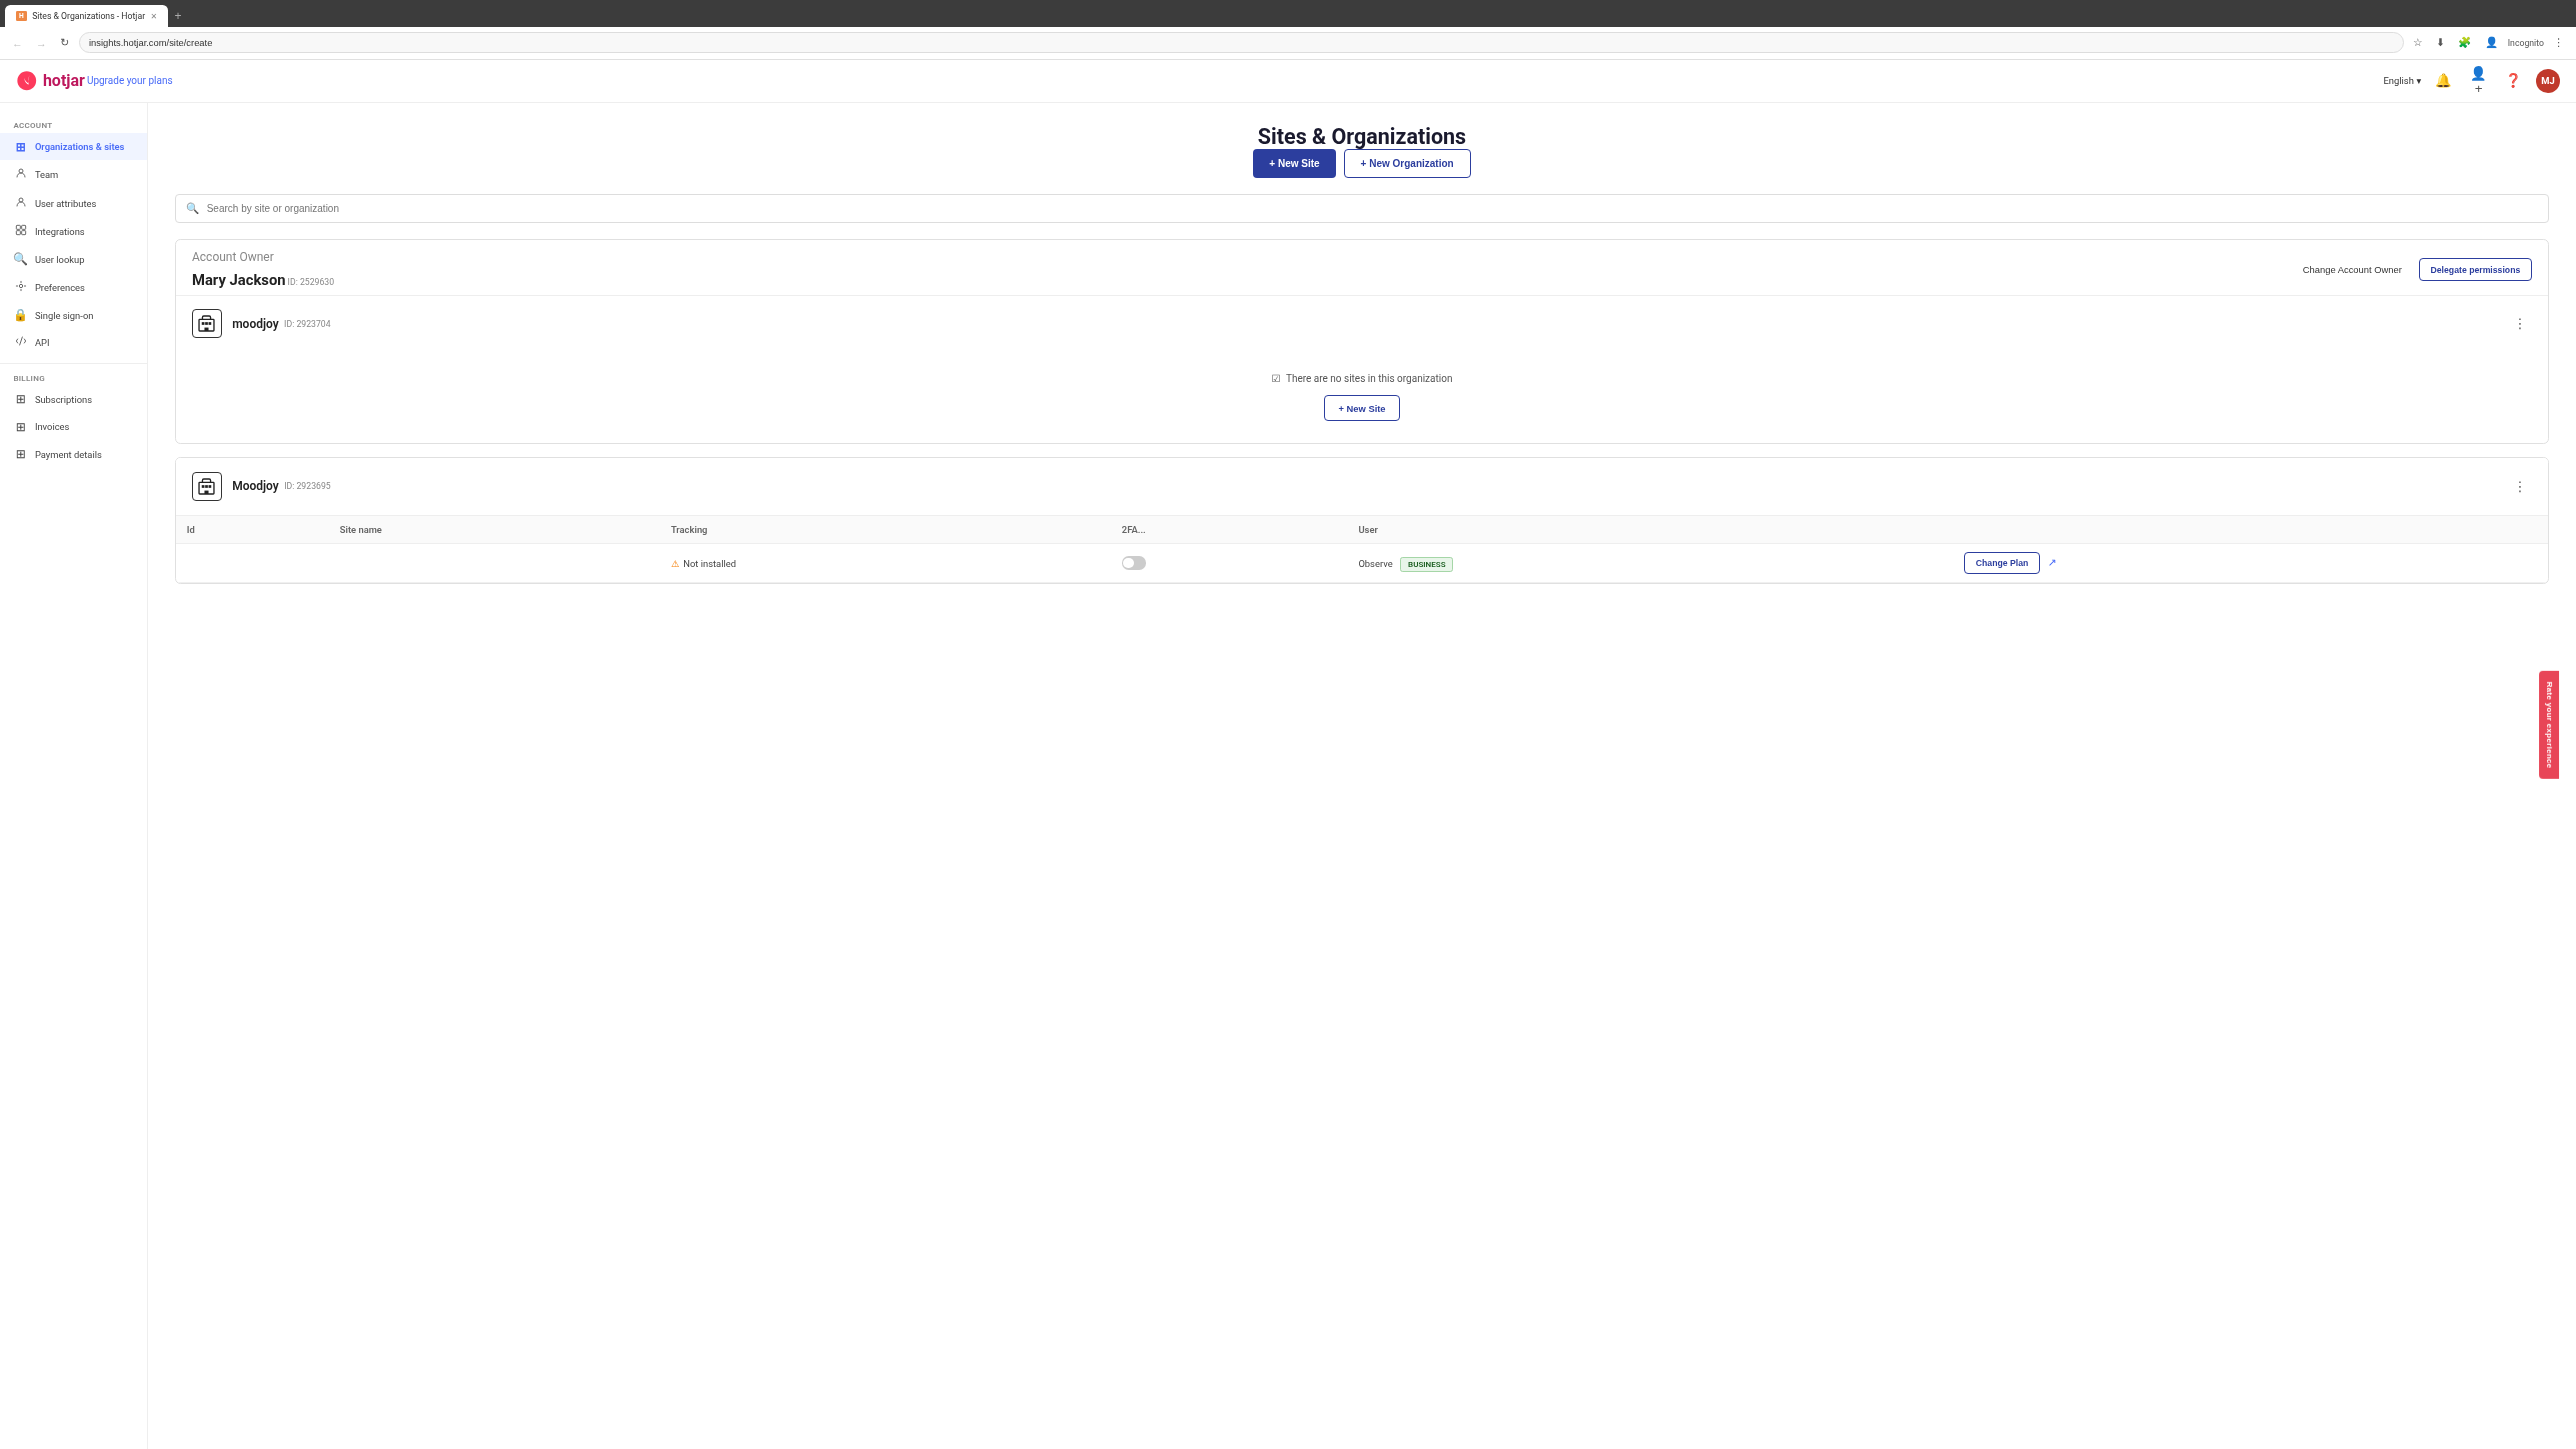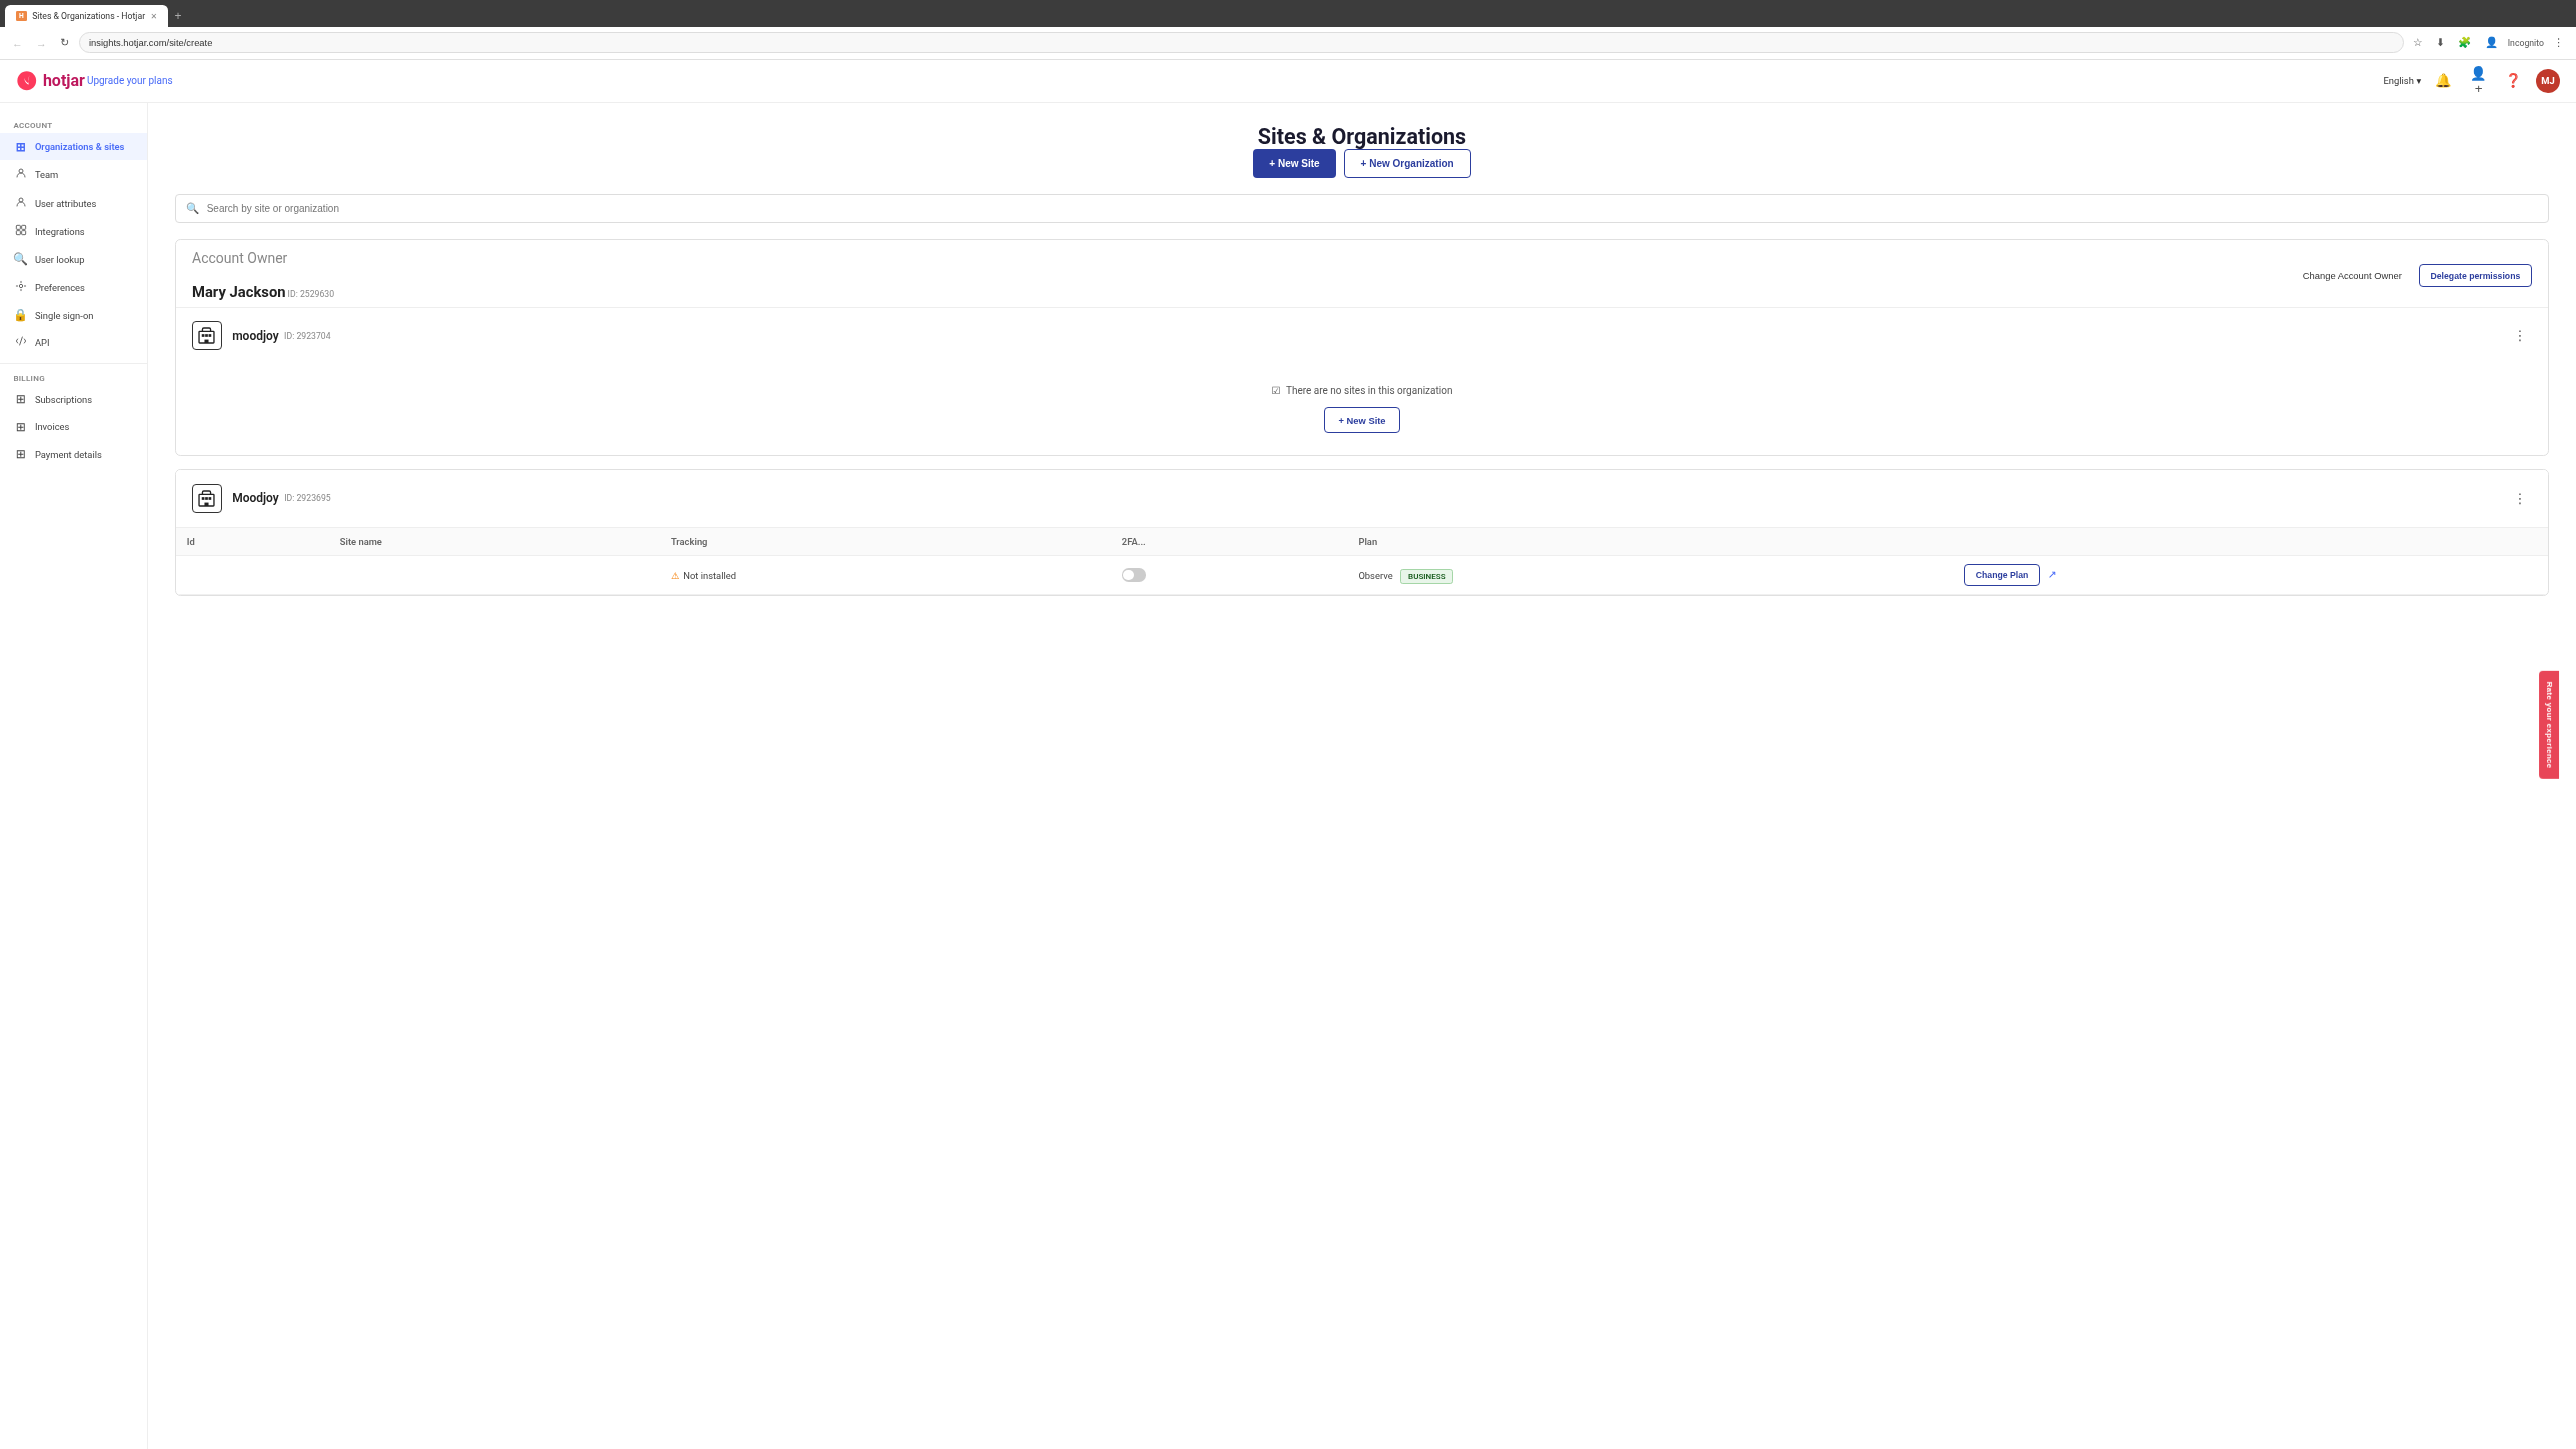--- a/index.html
+++ b/index.html
@@ -227,21 +227,21 @@
 
     <div class="search-bar">
       <span class="search-icon">🔍</span>
       <input type="text" placeholder="Search by site or organization" style="">
     </div>
 
     <div class="org-card">
 
       <div style="padding: 10.7px 16px 5.4px; border-bottom: 0.7px solid #eee; display: flex; align-items: center; justify-content: space-between;">
         <div>
-          <div style="font-size: 14px; color: #888; margin-bottom: 17px;">Account Owner</div>
+          <div style="font-size: 12px; color: #888; margin-bottom: 7px;">Account Owner</div>
           <div style="display: flex; align-items: baseline; gap: 2px;">
             <span style="font-size: 14.8px; font-weight: 700; color: #222;">Mary Jackson</span>
             <span style="font-size: 8.7px; color: #888;">ID: 2529630</span>
           </div>
         </div>
         <div style="display: flex; gap: 17px;">
           <button style="background:none; border:none; color:#333; font-size:9.4px; cursor:pointer; font-weight:500;">Change Account Owner</button>
           <button class="btn-outline" style="padding: 5.4px 10.7px; font-size:8.7px;">Delegate permissions</button>
         </div>
       </div>
@@ -292,21 +292,21 @@
         </div>
       </div>
 
       <table class="sites-table">
         <thead>
           <tr>
             <th>Id</th>
             <th>Site name</th>
             <th>Tracking</th>
             <th>2FA...</th>
-            <th>Plan</th>
+            <th>User</th>
             <th></th>
           </tr>
         </thead>
         <tbody>
           <tr>
             <td style="color:#888;"></td>
             <td></td>
             <td>
               <div style="display:flex; align-items:center; gap:4px;">
                 <span class="warning-icon">⚠</span>

